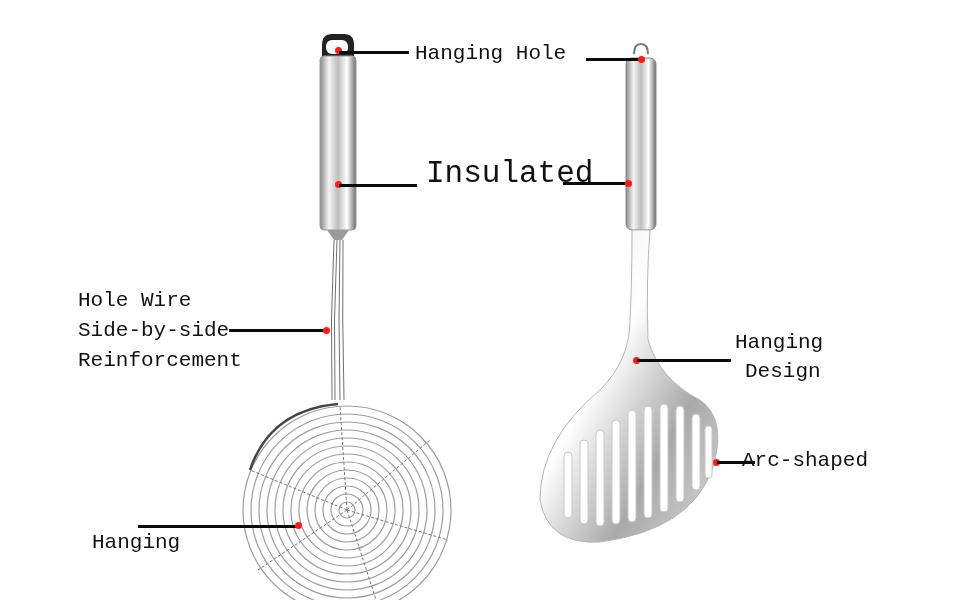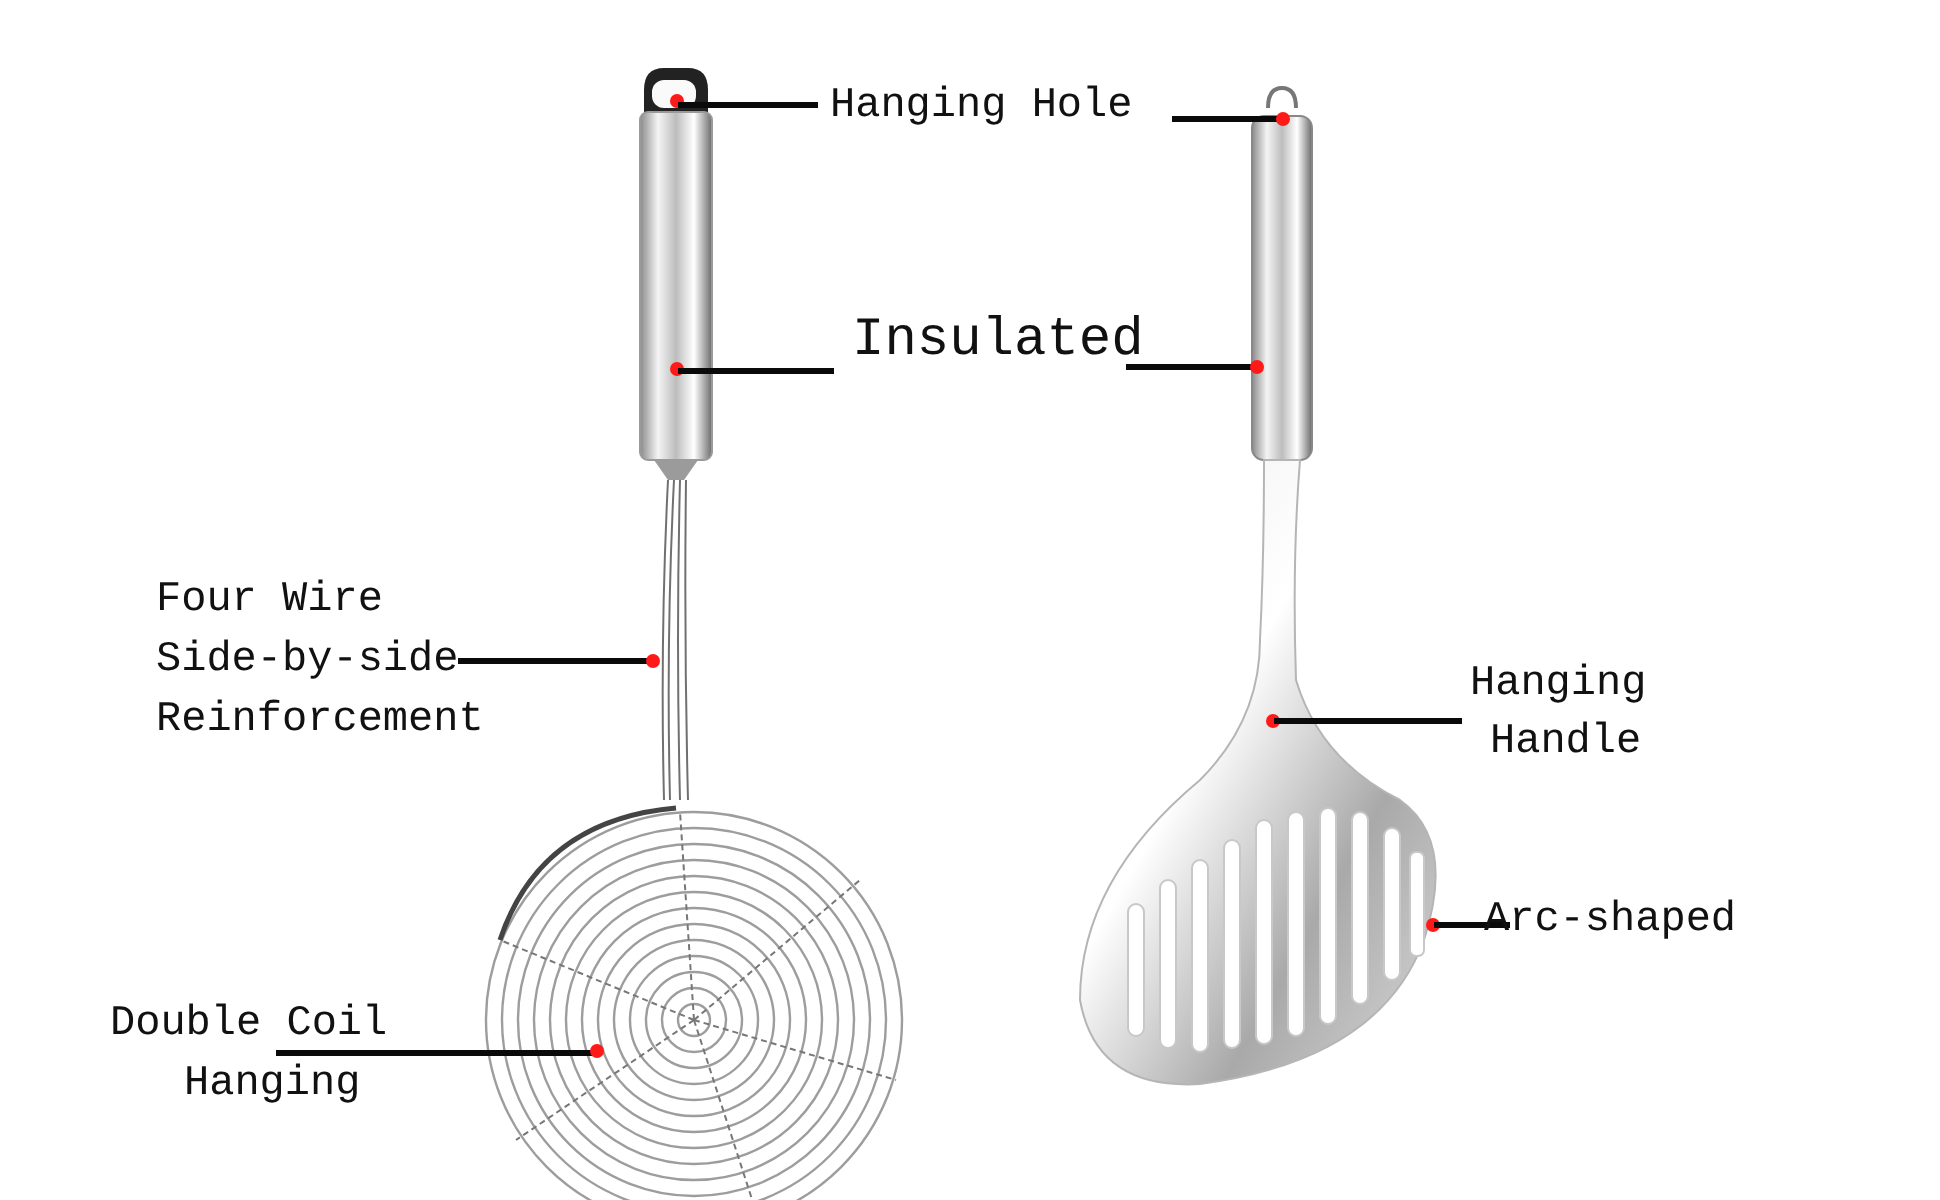--- a/index.html
+++ b/index.html
@@ -1,20 +1,20 @@
 <!DOCTYPE html>
 <html><head>
 <meta charset="utf-8">
 <style>
   html, body { margin: 0; padding: 0; background: #ffffff; }
   body { width: 970px; height: 600px; position: relative; overflow: hidden; font-family: "DejaVu Serif", "Liberation Serif", serif; }
   .canvas { position: absolute; left: 0; top: 0; width: 970px; height: 600px; }
   .label { position: absolute; font-family: "Liberation Mono", "DejaVu Sans Mono", monospace; color: #111; white-space: nowrap; }
   .lbl-20 { font-size: 21px; }
-  .lbl-24 { font-size: 27px; }
+  .lbl-24 { font-size: 31px; }
   .leader { position: absolute; height: 3px; background: #0a0a0a; }
   .dot { position: absolute; width: 7px; height: 7px; border-radius: 50%; background: #ff1a1a; }
 </style>
 </head>
 <body>
 
 <div class="canvas">
 
   <svg width="970" height="600" viewBox="0 0 970 600" style="position:absolute;left:0;top:0">
     <defs>
@@ -94,33 +94,32 @@
   <div class="label lbl-20" style="left:415px;top:42px">Hanging Hole</div>
   <div class="leader" style="left:586px;top:58px;width:56px"></div>
   <div class="dot" style="left:638px;top:56px"></div>
 
   <div class="dot" style="left:335px;top:181px"></div>
   <div class="leader" style="left:339px;top:184px;width:78px"></div>
   <div class="label lbl-24" style="left:426px;top:156px">Insulated</div>
   <div class="leader" style="left:563px;top:182px;width:66px"></div>
   <div class="dot" style="left:625px;top:180px"></div>
 
-  <div class="label lbl-20" style="left:78px;top:289px">Four Wire</div>
+  <div class="label lbl-20" style="left:78px;top:289px">Hole Wire</div>
   <div class="label lbl-20" style="left:78px;top:319px">Side-by-side</div>
   <div class="label lbl-20" style="left:78px;top:349px">Reinforcement</div>
   <div class="leader" style="left:229px;top:329px;width:98px"></div>
   <div class="dot" style="left:323px;top:327px"></div>
 
-  <div class="label lbl-20" style="left:55px;top:501px">Double Coil</div>
   <div class="label lbl-20" style="left:92px;top:531px">Hanging</div>
   <div class="leader" style="left:138px;top:525px;width:162px"></div>
   <div class="dot" style="left:295px;top:522px"></div>
 
   <div class="dot" style="left:633px;top:357px"></div>
   <div class="leader" style="left:637px;top:359px;width:94px"></div>
   <div class="label lbl-20" style="left:735px;top:331px">Hanging</div>
-  <div class="label lbl-20" style="left:745px;top:360px">Handle</div>
+  <div class="label lbl-20" style="left:745px;top:360px">Design</div>
 
   <div class="dot" style="left:713px;top:459px"></div>
   <div class="leader" style="left:717px;top:461px;width:38px"></div>
   <div class="label lbl-20" style="left:742px;top:449px">Arc-shaped</div>
 
 </div>
 
 </body></html>

